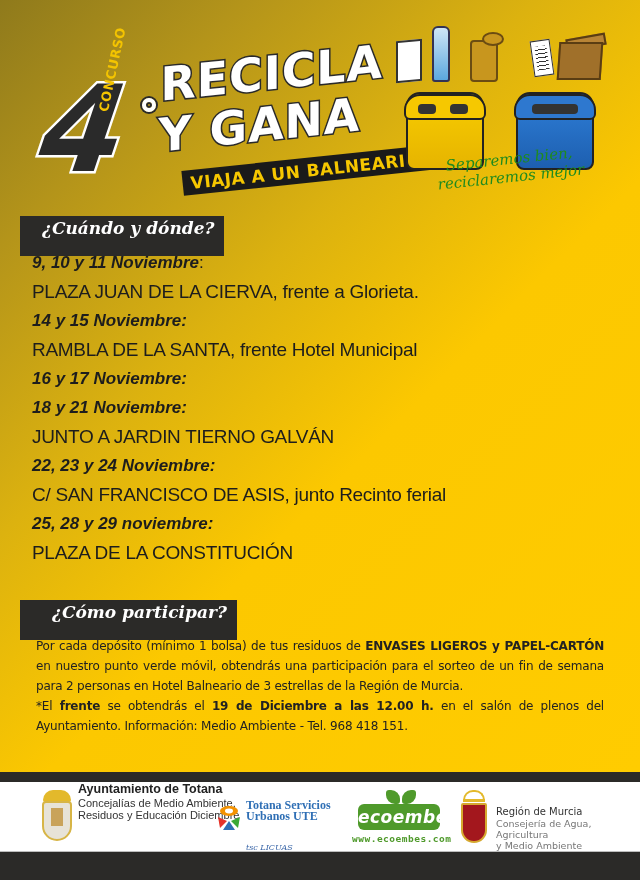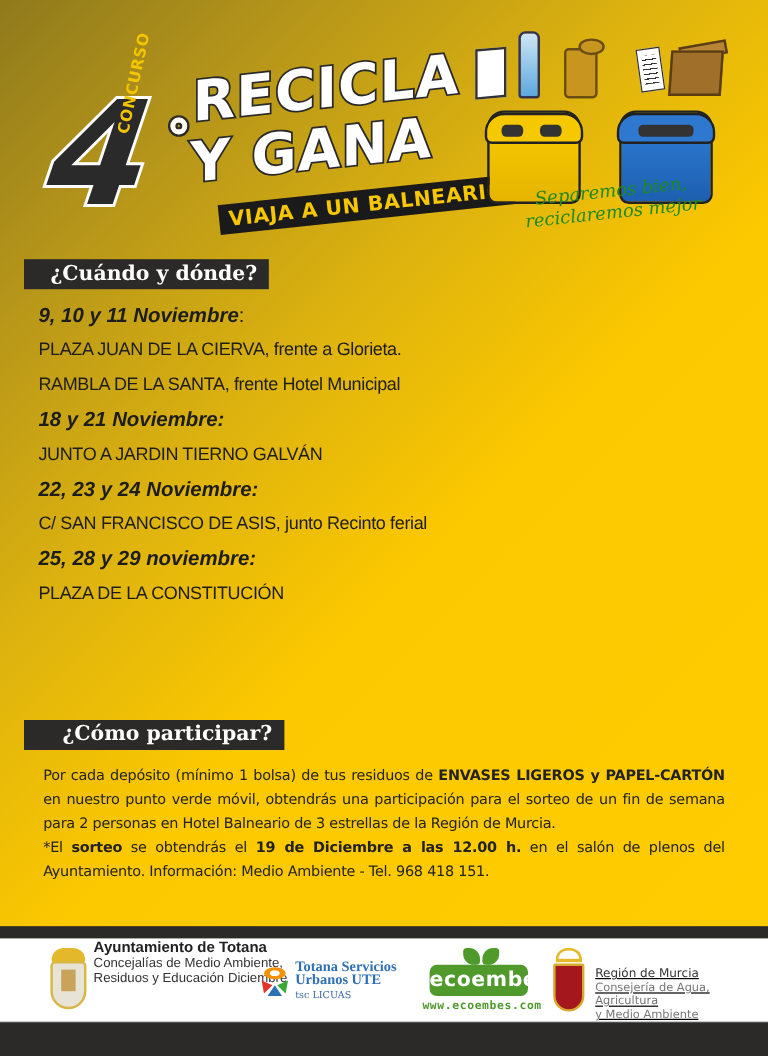--- a/index.html
+++ b/index.html
@@ -61,24 +61,24 @@
   .bin-blue .bin-lid { background: #2e78cf; }
   .hole { position: absolute; top: 8px; height: 10px; background: #333; border-radius: 4px; }
   .slogan {
     position: absolute; left: 20px; top: 128px; color: #1f8a1f; font-family: "DejaVu Serif", serif; font-style: italic;
     font-size: 15px; line-height: 18px; transform: rotate(-6deg); text-align: center; width: 200px;
   }
 
   
   .sec-head {
     position: absolute; left: 20px; background: #2b2a28; color: #ffffff; font-family: "DejaVu Serif", serif;
-    font-weight: bold; font-size: 17px; padding: 3px 10px 3px 22px; height: 25px; line-height: 19px; white-space: nowrap;
+    font-style: italic; font-weight: bold; font-size: 17px; padding: 3px 10px 3px 22px; height: 40px; line-height: 19px; white-space: nowrap;
   }
   .schedule { position: absolute; left: 32px; top: 248px; width: 600px; }
-  .row { height: 29px; line-height: 29px; font-size: 15px; color: #1d1d1d; white-space: nowrap; }
+  .row { height: 29px; line-height: 29px; font-size: 19px; color: #1d1d1d; white-space: nowrap; }
   .row.date { font-weight: bold; font-style: italic; font-size: 17px; }
   .row.place { font-family: "Liberation Sans", sans-serif; letter-spacing: -0.3px; }
 
   .desc {
     position: absolute; left: 36px; top: 636px; width: 568px; font-family: "DejaVu Sans", sans-serif;
     font-size: 12px; line-height: 20px; color: #222; text-align: justify; letter-spacing: -0.2px;
   }
   .desc b { font-weight: bold; }
 
   
@@ -93,32 +93,32 @@
   .crest-crown { position: absolute; left: 3px; top: 0; width: 28px; height: 12px; background: #e3b92b; border-radius: 10px 10px 2px 2px; }
   .crest-shield { position: absolute; left: 2px; top: 11px; width: 30px; height: 40px; background: #e7e3d7; border: 2px solid #d7b546; border-radius: 4px 4px 15px 15px; }
   .crest-tower { position: absolute; left: 11px; top: 18px; width: 12px; height: 18px; background: #c9a35a; }
   .ayto-text { position: absolute; left: 78px; top: 0; color: #222; }
   .ayto-title { font-family: "Liberation Sans", sans-serif; font-weight: bold; font-size: 12.5px; line-height: 15px; }
   .ayto-sub { font-family: "Liberation Sans", sans-serif; font-size: 11px; line-height: 12px; color: #333; }
 
   .logo-tsu { position: absolute; left: 216px; top: 22px; width: 26px; height: 26px; }
   .tsu-text { position: absolute; left: 246px; top: 18px; }
   .tsu-title { font-family: Liberation Serif, serif; font-weight: bold; font-size: 12px; line-height: 11px; color: #2f6fb5; }
-  .tsu-small { font-family: "DejaVu Serif", serif; font-size: 8px; color: #3a66a8; margin-top: 3px; }
-
-  .eco-badge { position: absolute; left: 358px; top: 8px; width: 82px; height: 42px; }
+  .tsu-small { font-family: "DejaVu Serif", serif; font-size: 8px; color: #3a66a8; margin-top: 21px; font-style: italic; }
+
+  .eco-badge { position: absolute; left: 358px; top: 8px; width: 82px; height: 42px; font-style: italic; }
   .eco-leaf1 { position: absolute; left: 28px; top: 0; width: 14px; height: 14px; background: #4f9a2b; border-radius: 3px 9px 3px 9px; }
   .eco-leaf2 { position: absolute; left: 44px; top: 0; width: 14px; height: 14px; background: #4f9a2b; border-radius: 9px 3px 9px 3px; }
   .eco-box { position: absolute; left: 0; top: 14px; width: 82px; height: 26px; background: #4f9a2b; border-radius: 6px; color: #fff; font-family: "DejaVu Sans", sans-serif; font-weight: bold; font-size: 17px; line-height: 26px; text-align: center; letter-spacing: 0.5px; }
   .eco-url { position: absolute; left: 352px; top: 51px; font-family: "DejaVu Sans Mono", monospace; font-weight: bold; font-size: 9.5px; color: #4f9a2b; letter-spacing: 0.5px; }
 
   .logo-murcia { position: absolute; left: 460px; top: 8px; width: 28px; height: 56px; }
   .murcia-crown { position: absolute; left: 3px; top: 0; width: 22px; height: 12px; border: 2px solid #e3b92b; border-bottom-width: 3px; border-radius: 10px 10px 0 0; }
   .murcia-shield { position: absolute; left: 1px; top: 13px; width: 26px; height: 40px; background: #a3171d; border: 2px solid #d6a92f; border-radius: 2px 2px 13px 13px; }
-  .murcia-text { position: absolute; left: 496px; top: 24px; text-decoration: underline; }
+  .murcia-text { position: absolute; left: 496px; top: 24px; }
   .murcia-title { font-family: "DejaVu Sans", sans-serif; font-size: 10px; color: #333; line-height: 12px; }
   .murcia-sub { font-family: "DejaVu Sans", sans-serif; font-size: 9.5px; color: #777; line-height: 11px; }
 </style>
 </head>
 <body>
 
 <div class="poster">
 
   <div class="title-wrap">
     <div class="big4">4</div>
@@ -152,34 +152,36 @@
       <div>Separemos bien,</div>
       <div>reciclaremos mejor</div>
     </div>
   </div>
 
   <div class="sec-head" style="top:216px;">¿Cuándo y dónde?</div>
 
   <div class="schedule">
     <div class="row date"><span>9, 10 y 11 Noviembre</span><span style="font-weight:normal;font-style:normal">:</span></div>
     <div class="row place">PLAZA JUAN DE LA CIERVA, frente a Glorieta.</div>
+    <div class="row date">14 y 15 Noviembre:</div>
     <div class="row place">RAMBLA DE LA SANTA, frente Hotel Municipal</div>
+    <div class="row date">16 y 17 Noviembre:</div>
     <div class="row date">18 y 21 Noviembre:</div>
     <div class="row place">JUNTO A JARDIN TIERNO GALVÁN</div>
     <div class="row date">22, 23 y 24 Noviembre:</div>
     <div class="row place">C/ SAN FRANCISCO DE ASIS, junto Recinto ferial</div>
     <div class="row date">25, 28 y 29  noviembre:</div>
     <div class="row place">PLAZA DE LA CONSTITUCIÓN</div>
   </div>
 
   <div class="sec-head" style="top:600px;padding-left:32px;">¿Cómo participar?</div>
 
   <div class="desc">
     <span>Por cada depósito (mínimo 1 bolsa) de tus residuos de </span><b>ENVASES LIGEROS y PAPEL-CARTÓN</b><span> en nuestro punto verde móvil, obtendrás una participación para el sorteo de un fin de semana para 2 personas en Hotel Balneario de 3 estrellas de la Región de Murcia.</span><br>
-    <span>*El </span><b>sorteo</b><span> se obtendrás el </span><b>19 de Diciembre a las 12.00 h.</b><span> en el salón de plenos del Ayuntamiento. Información: Medio Ambiente - Tel. 968 418 151.</span>
+    <span>*El </span><b>frente</b><span> se obtendrás el </span><b>19 de Diciembre a las 12.00 h.</b><span> en el salón de plenos del Ayuntamiento. Información: Medio Ambiente - Tel. 968 418 151.</span>
   </div>
 </div>
 
 <div class="dark-band-top"></div>
 
 <div class="sponsors">
   <div class="logo-totana">
     <div class="crest-crown"></div>
     <div class="crest-shield"></div>
     <div class="crest-tower"></div>

